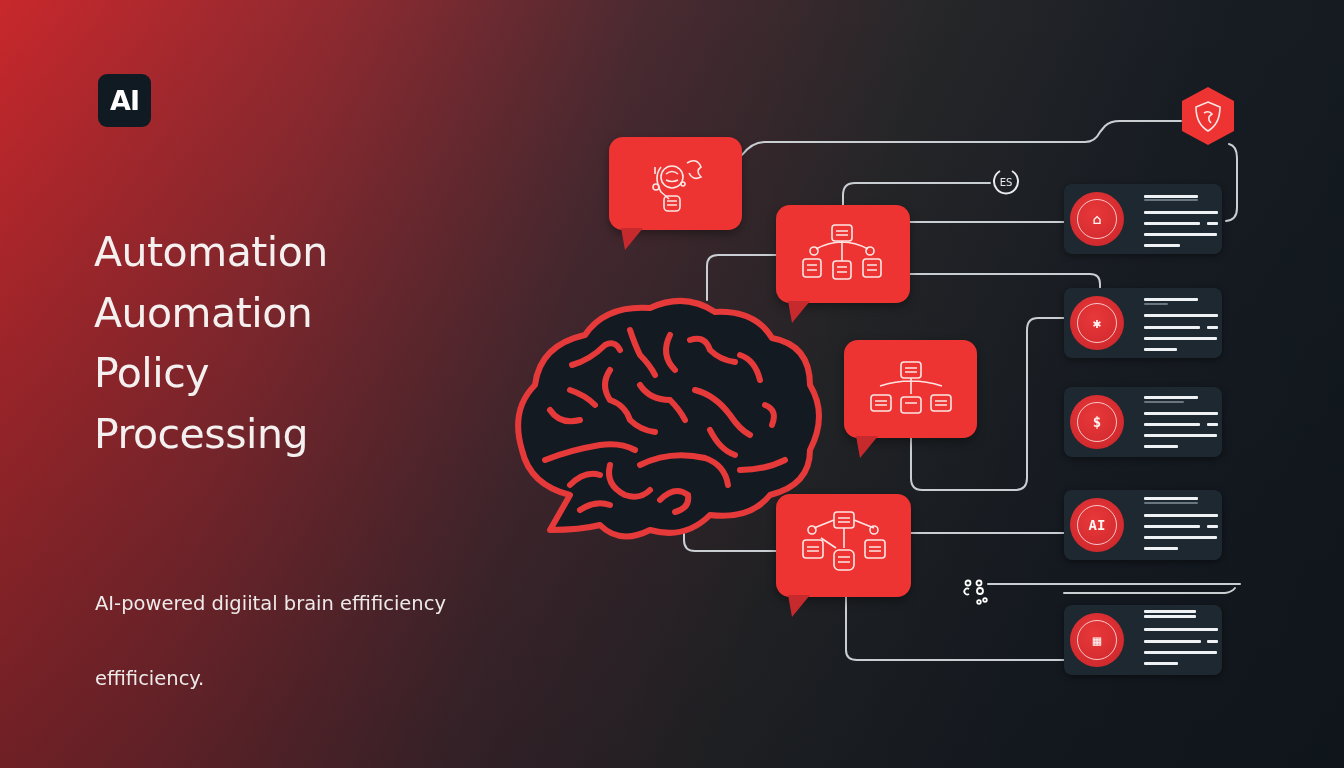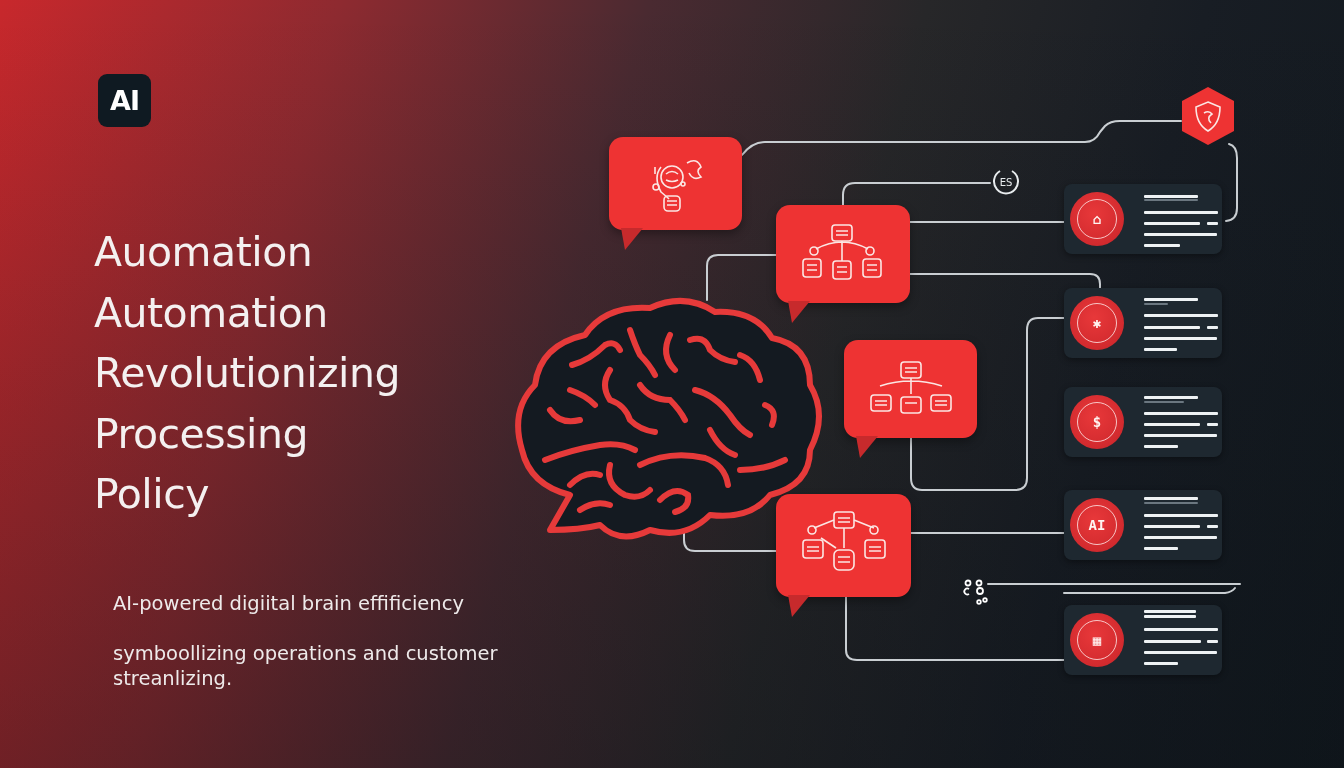--- a/index.html
+++ b/index.html
@@ -19,21 +19,21 @@
     display:flex; align-items:center; justify-content:center;
     color:#ffffff; font-weight:bold; font-size:27px; letter-spacing:-1px;
   }
   .headline {
     position:absolute; left:94px; top:222px; margin:0;
     color:#f4f0f0; font-weight:normal; font-size:41px; line-height:60.5px;
     font-family: "DejaVu Sans", sans-serif; letter-spacing:-0.5px;
   }
   .headline span { display:block; }
   .subtitle {
-    position:absolute; left:113px; top:591px; width:440px; margin:0;
+    position:absolute; left:95px; top:591px; width:440px; margin:0;
     color:#eeeaea; font-size:19.5px; line-height:25px;
     font-family: "DejaVu Sans", sans-serif;
   }
   svg.connectors { position:absolute; left:0; top:0; }
   .bubble {
     position:absolute; background:#ee3333; border-radius:14px;
     box-shadow: 0 4px 10px rgba(0,0,0,0.35);
   }
   .bubble .tail {
     position:absolute; left:12px; bottom:-20px; width:0; height:0;
@@ -69,32 +69,31 @@
 </head>
 <body>
 
 <div class="bg-overlay"></div>
 
 <div class="logo">
   <span>AI</span>
 </div>
 
 <h1 class="headline">
+  <span>Automation</span>
   <span>Auomation</span>
-  <span>Automation</span>
-  <span>Revolutionizing</span>
+  <span>Policy</span>
   <span>Processing</span>
-  <span>Policy</span>
 </h1>
 
 <p class="subtitle">
   <span>AI-powered digiital brain effificiency</span><br>
   <br>
-  <span>symboollizing operations and customer</span><br>
-  <span>streanlizing.</span>
+  <br>
+  <span>effificiency.</span>
 </p>
 
 <svg class="connectors" width="1344" height="768">
   <g fill="none" stroke="#c9ced2" stroke-width="2" stroke-linecap="round" stroke-linejoin="round">
 
     <path d="M742 155 Q752 142 765 142 L1085 142 Q1095 142 1100 132 L1105 126 Q1110 121 1120 121 L1181 121"></path>
 
     <path d="M1229 144 Q1237 146 1237 158 L1237 208 Q1237 220 1226 221"></path>
 
     <path d="M843 205 L843 195 Q843 183 855 183 L990 183"></path>

